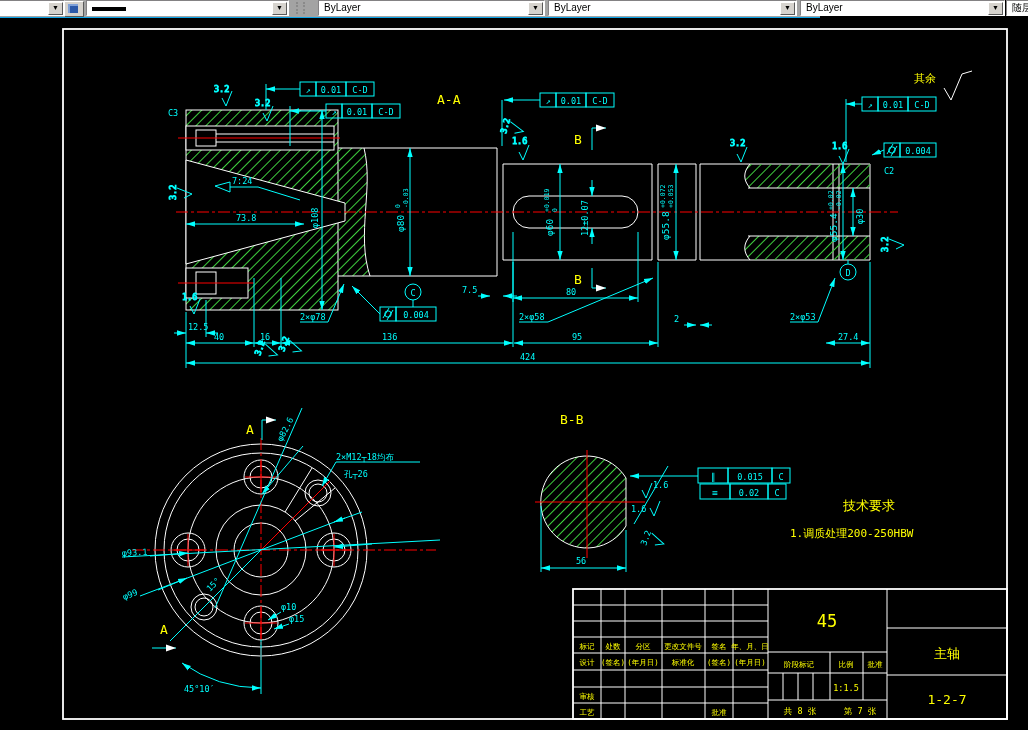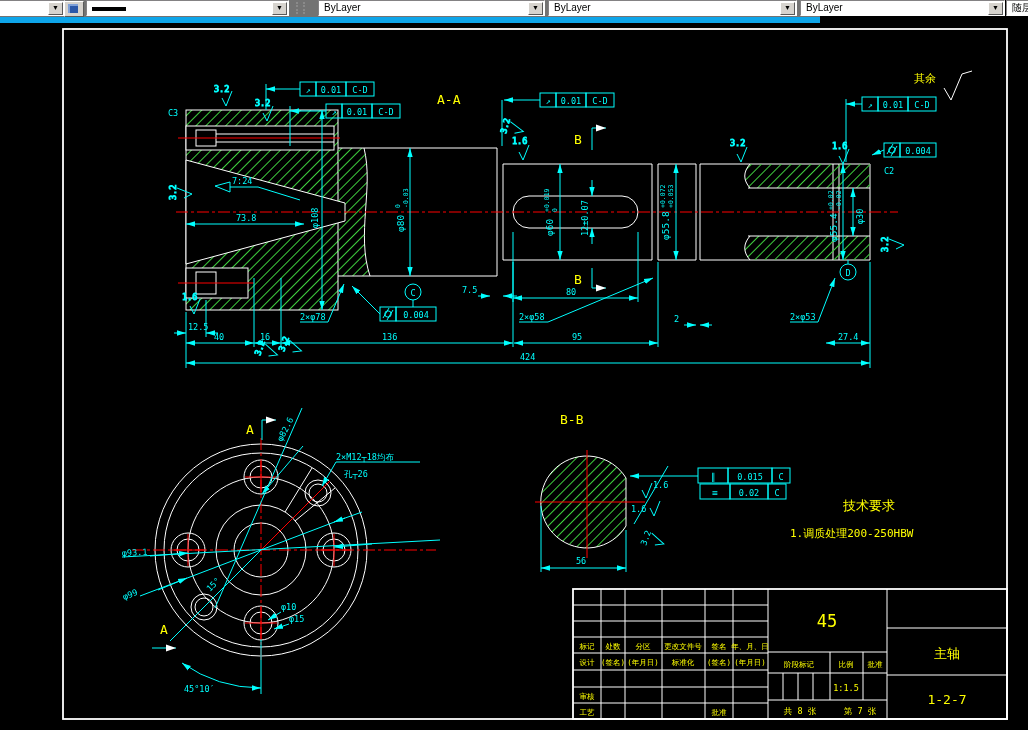--- a/index.html
+++ b/index.html
@@ -1,20 +1,20 @@
 <!DOCTYPE html>
 <html><head>
 <meta charset="utf-8">
 <style>
   html,body{margin:0;padding:0;background:#000;}
   #stage{position:relative;width:1028px;height:730px;background:#000;overflow:hidden;
          font-family:"Liberation Sans",sans-serif;}
   
-  #tbar{position:absolute;left:0;top:0;width:820px;height:17px;background:#737373;
-        border-bottom:6px solid #0ea5e9;}
+  #tbar{position:absolute;left:0;top:0;width:820px;height:17px;background:#a3a3a3;
+        border-bottom:1px solid #0ea5e9;}
   .combo{position:absolute;top:0;height:14px;background:#fff;
          border:1px solid;border-color:#848284 #fff #fff #848284;
          font:10px/14px "Liberation Sans",sans-serif;color:#000;padding-left:5px;}
   .darr{position:absolute;right:1px;top:1px;width:13px;height:11px;background:#d6d3ce;
         border:1px solid;border-color:#fff #5a5a5a #5a5a5a #fff;
         font-size:7px;line-height:10px;text-align:center;color:#000;}
   .grip{position:absolute;top:2px;width:2px;height:12px;border-left:2px dotted #8a8a8a;}
   .colbtn{position:absolute;top:1px;width:18px;height:14px;background:#d6d3ce;
           border:1px solid;border-color:#fff #5a5a5a #5a5a5a #fff;}
   .colbtn .sw{position:absolute;left:3px;top:2px;width:10px;height:9px;background:#2b58a8;

